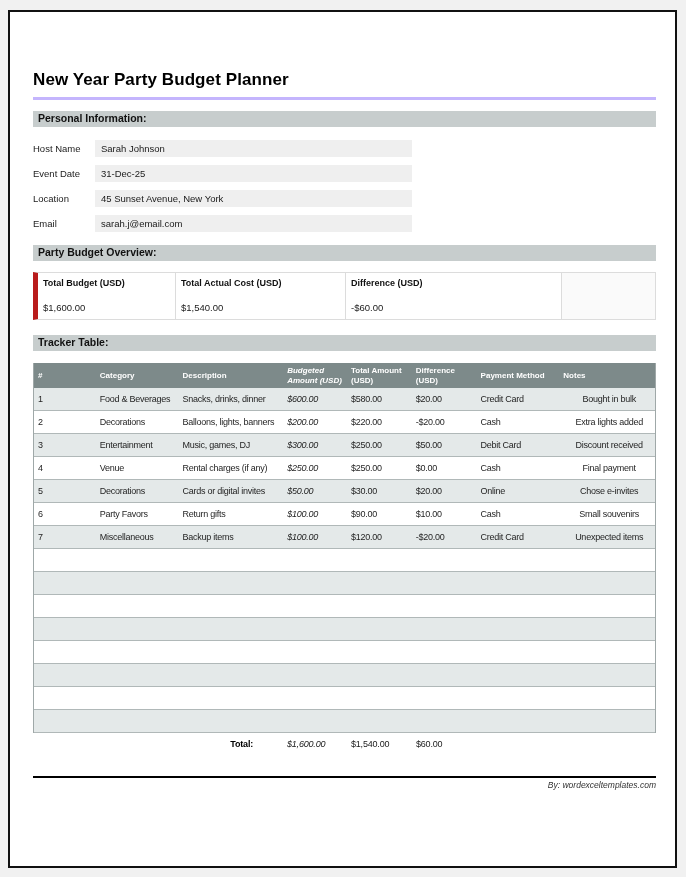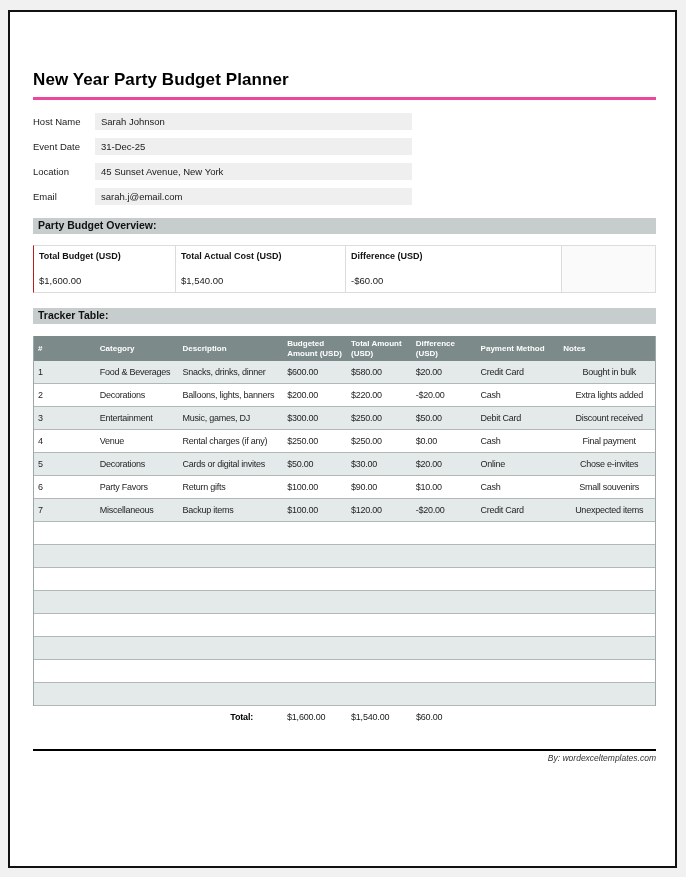--- a/index.html
+++ b/index.html
@@ -18,21 +18,21 @@
     background: #fff;
   }
   .content { padding: 58px 19px 0 23px; }
 
   h1.title {
     font-size: 17px;
     font-weight: bold;
     color: #000;
     letter-spacing: 0.1px;
     padding-bottom: 7px;
-    border-bottom: 3px solid #ec4899;
+    border-bottom: 3px solid #c4b5fd;
     margin-bottom: 11px;
   }
 
   .section-bar {
     background: #c7cdcd;
     font-size: 10.5px;
     font-weight: bold;
     color: #111;
     padding: 2px 5px 3px 5px;
     height: 16px;
@@ -49,42 +49,42 @@
     background: #efefef;
     font-size: 9.5px; color: #1a1a1a;
     padding: 3px 6px 2px 6px;
     line-height: 12px;
     white-space: nowrap; overflow: hidden;
   }
 
   
   .overview { display: flex; margin-top: 11px; margin-bottom: 1px; }
   .ov-cell { border: 1px solid #dcdcdc; border-left: none; }
-  .ov-cell:first-child { border-left: 1px solid #b91c1c; }
+  .ov-cell:first-child { border-left: 5px solid #b91c1c; }
   .ov-c0 { width: 143px; } .ov-c1 { width: 170px; } .ov-c2 { width: 216px; } .ov-c3 { width: 94px; background: #fafafa; }
   .ov-label { font-size: 9px; font-weight: bold; color: #111; padding: 5px 5px 4px 5px; height: 23px; white-space: nowrap; }
   .ov-value { font-size: 9.5px; color: #1a1a1a; padding: 6px 5px 4px 5px; height: 23px; white-space: nowrap; }
 
   
   .tracker { margin-top: 12px; border-left: 1px solid #9fa8a8; border-right: 1px solid #9fa8a8; }
   .thead { display: flex; background: #7d8a8a; height: 25px; }
   .thead .cell {
     color: #fff; font-weight: bold; font-size: 8px;
     line-height: 9.5px; display: flex; align-items: center;
     padding: 2px 2px 2px 4px; overflow: hidden;
   }
   .trow { display: flex; height: 23px; border-bottom: 1px solid #b0b8b8; background: #fff; }
   .trow.shade { background: #e4e9e9; }
   .trow .cell {
     font-size: 9px; letter-spacing: -0.25px; color: #1f1f1f;
     line-height: 22px; padding-left: 4px;
     white-space: nowrap; overflow: hidden;
   }
   .c0 { width: 62px; } .c1 { width: 83px; } .c2 { width: 105px; }
-  .c3 { width: 64px; } .c4 { width: 65px; } .c5 { width: 65px; }
+  .c3 { width: 64px; font-style: italic; } .c4 { width: 65px; } .c5 { width: 65px; }
   .c6 { width: 83px; } .c7 { width: 96px; text-align: center; }
 
   
   .total-row { display: flex; margin-top: 6px; height: 16px; font-size: 9px; letter-spacing: -0.2px; }
   .t-spacer { width: 145px; }
   .t-label { width: 105px; text-align: right; padding-right: 30px; font-weight: bold; color: #000; }
   .t-val { padding-left: 4px; color: #1a1a1a; }
 
   
   .footer-rule { border-top: 2px solid #000; margin-top: 21px; }
@@ -94,20 +94,21 @@
   }
 </style>
 </head>
 <body>
 
 <div class="frame">
   <div class="content">
 
     <h1 class="title">New Year Party Budget Planner</h1>
 
+    <div class="section-bar">Personal Information:</div>
 
     <div class="fields" id="personal-fields">
         <div class="field-row">
           <span class="field-label">Host Name</span>
           <div class="field-value">Sarah Johnson</div>
         </div>
         <div class="field-row">
           <span class="field-label">Event Date</span>
           <div class="field-value">31-Dec-25</div>
         </div>

